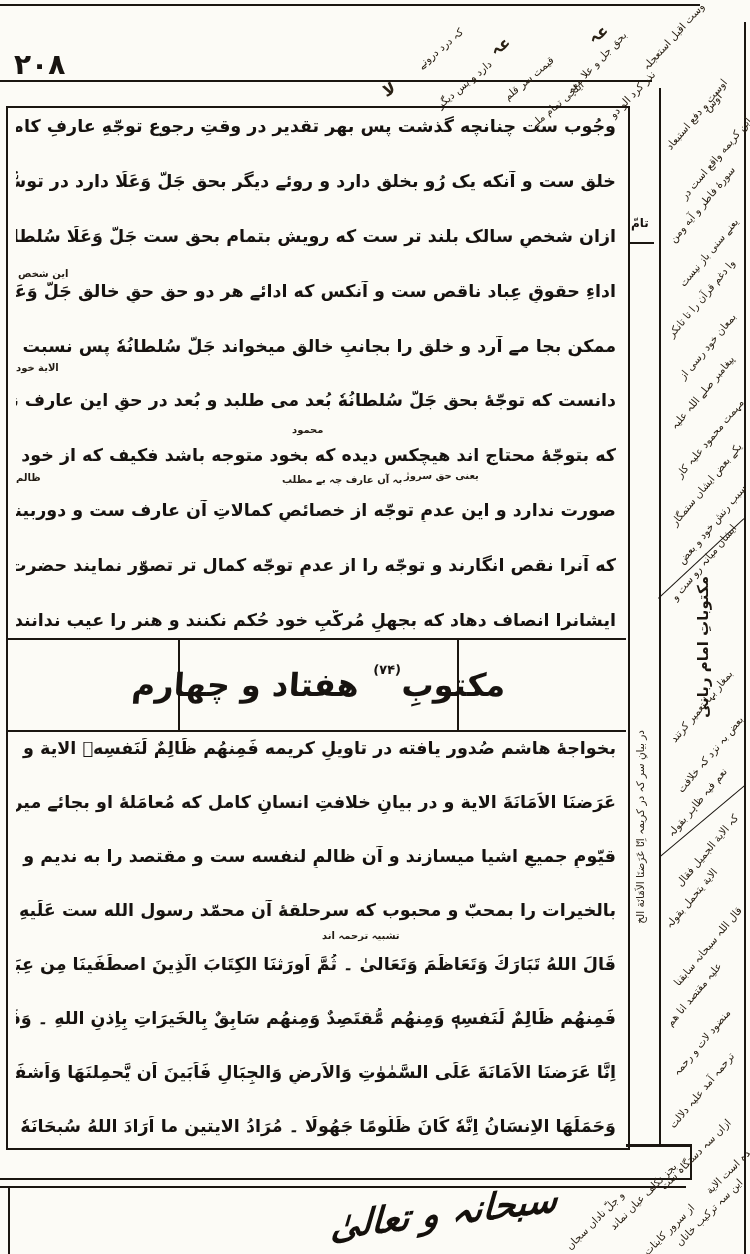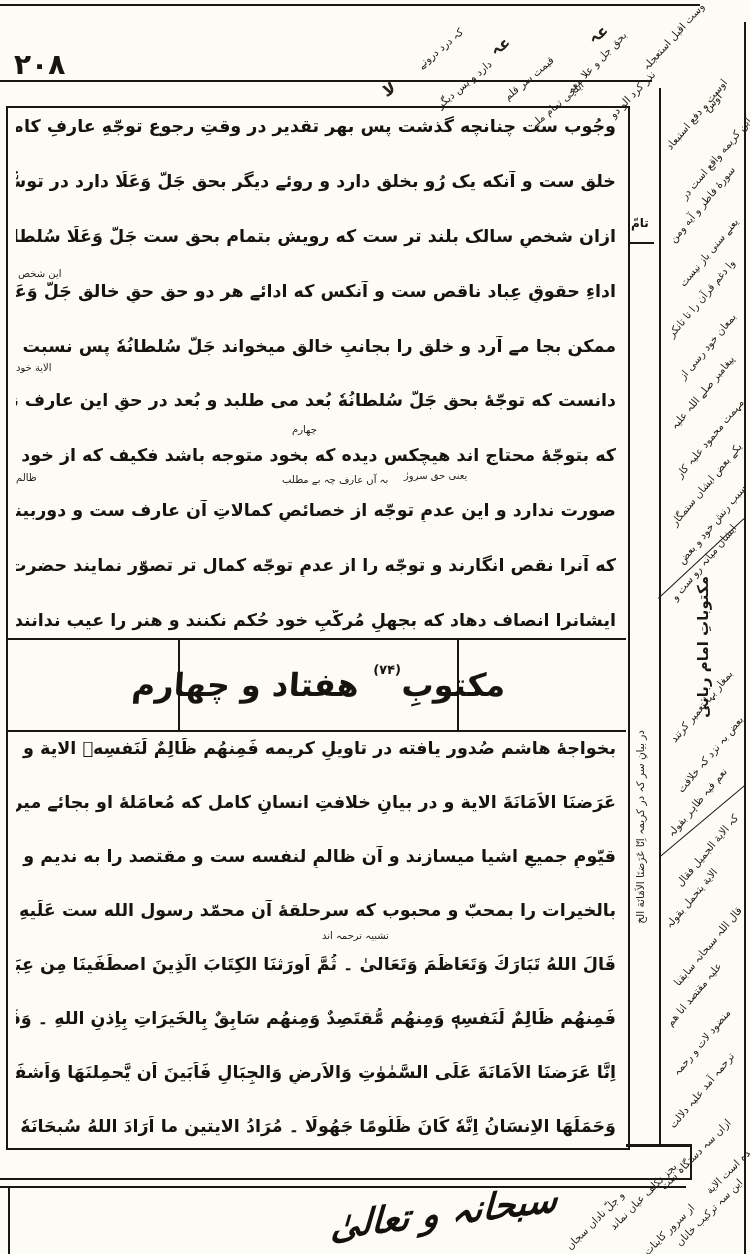--- a/index.html
+++ b/index.html
@@ -17,21 +17,21 @@
     letter-spacing:.2px;
   }
   .tline.short{text-align-last:right;}
   .headband{position:absolute;border-top:2.5px solid #1b1611;border-bottom:2.5px solid #1b1611;}
   .titlebox{
     position:absolute;top:0;bottom:0;border-left:2px solid #1b1611;border-right:2px solid #1b1611;
     display:flex;align-items:center;justify-content:center;
   }
   .title{font-size:32px;font-weight:700;white-space:nowrap;transform:skewX(-4deg);}
   .title sup{font-size:13px;font-weight:700;position:relative;top:-10px;margin:0 2px;}
-  .gloss{position:absolute;font-size:10px;font-weight:400;color:#231c13;white-space:nowrap;}
+  .gloss{position:absolute;font-size:10px;font-weight:700;color:#231c13;white-space:nowrap;}
   .mnote,.tnote,.bnote{
     position:absolute;font-size:10.5px;font-weight:400;color:#2a2115;
     white-space:nowrap;transform-origin:center;
   }
   .tnote{transform:rotate(-40deg);}
   .mnote{transform:rotate(-50deg);}
   .bnote{transform:rotate(-45deg);}
   .blob{font-size:16px;font-weight:700;}
   .vtext{position:absolute;transform-origin:0 0;transform:rotate(-90deg);white-space:nowrap;}
   .vtitle{font-size:15px;font-weight:700;color:#1d1710;letter-spacing:1px;}
@@ -76,21 +76,21 @@
     <div class="tline">ممکن بجا مے آرد و خلق را بجانبِ خالق میخواند جَلّ سُلطانُهٗ پس نسبت با واکمل باشد باید</div>
     <div class="tline">دانست که توجّهٔ بحق جَلّ سُلطانُهٗ بُعد می طلبد و بُعد در حقِ این عارف نصیبِ دیگران گشته است</div>
     <div class="tline">که بتوجّهٔ محتاج اند هیچکس دیده که بخود متوجه باشد فکیف که از خود نزدیکتر باشد که توجّه بوے</div>
     <div class="tline">صورت ندارد و این عدمِ توجّه از خصائصِ کمالاتِ آن عارف ست و دوربینانِ نزدیک بین آنست</div>
     <div class="tline">که آنرا نقص انگارند و توجّه را از عدمِ توجّه کمال تر تصوّر نمایند حضرت حق سُبحانَهٗ وَتَعالیٰ</div>
     <div class="tline short">ایشانرا انصاف دهاد که بجهلِ مُرکّبِ خود حُکم نکنند و هنر را عیب ندانند +</div>
   </div>
 
   <span class="gloss" style="left:18px;top:268px;">این شخص</span>
   <span class="gloss" style="left:16px;top:362px;">الایة خود</span>
-  <span class="gloss" style="left:292px;top:424px;">چهارم</span>
+  <span class="gloss" style="left:292px;top:424px;">محمود</span>
   <span class="gloss" style="left:16px;top:472px;">ظالم</span>
   <span class="gloss" style="left:282px;top:474px;">بہ آں عارف چہ بے مطلب</span>
   <span class="gloss" style="left:404px;top:470px;">یعنی حق سرورٰ</span>
 
   <div class="headband" style="left:6px;top:638px;width:620px;height:90px;">
     <div class="titlebox" style="left:172px;width:277px;">
       <div class="title">
         <span>مکتوبِ</span><sup>(۷۴)</sup>
         <span>هفتاد و چهارم</span>
       </div>

